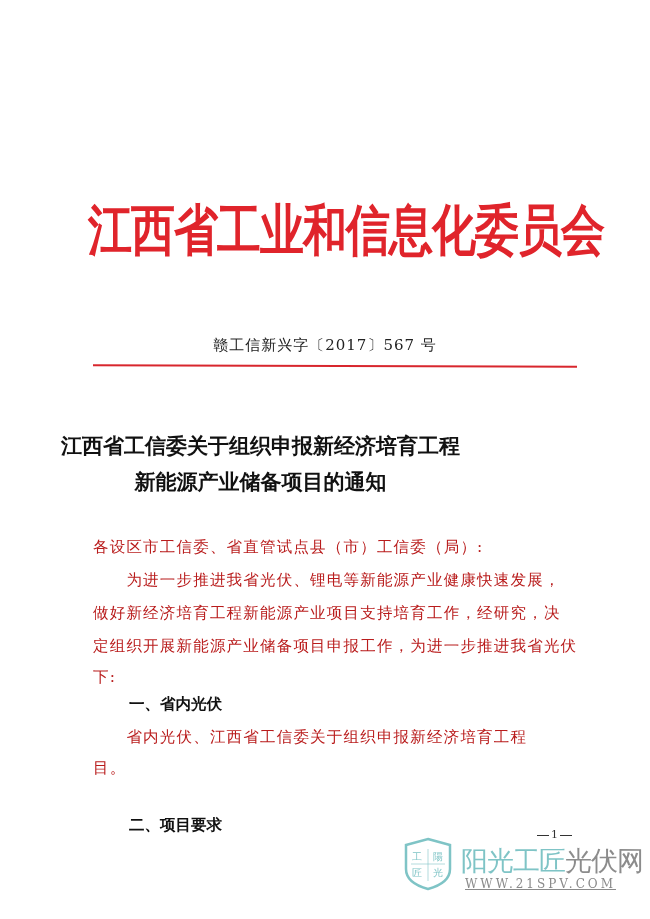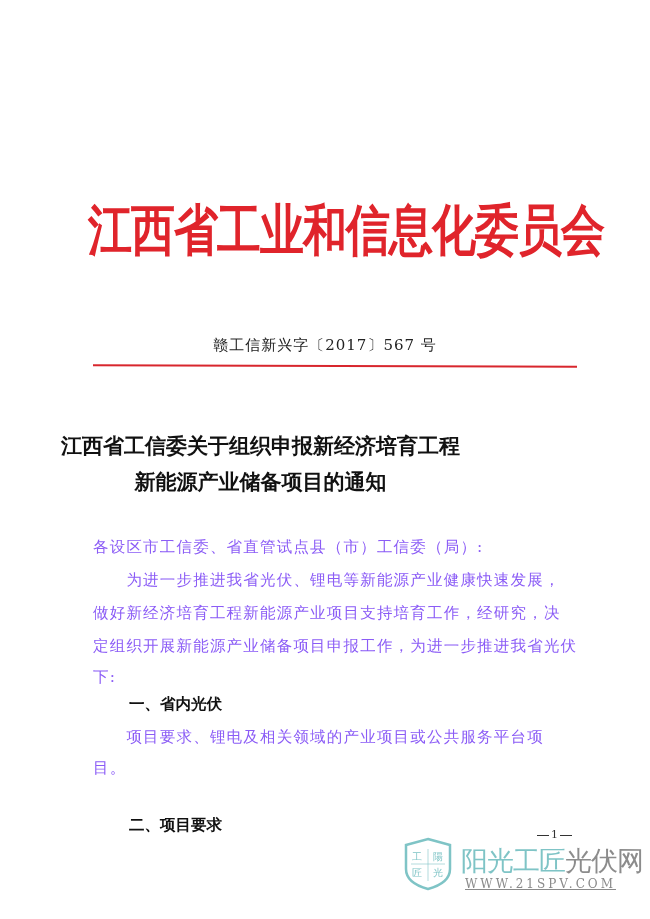--- a/index.html
+++ b/index.html
@@ -21,21 +21,21 @@
     position:absolute; left:93px; top:365px; width:484px; height:2px; background:#d8262d;
     transform:rotate(0.2deg);
   }
   .notice-title {
     position:absolute; left:0; width:521px; text-align:center; font-weight:bold;
     font-size:21px; color:#111; white-space:nowrap;
   }
   .t1 { top:432px; }
   .t2 { top:468px; }
   .line {
-    position:absolute; left:93px; font-size:15.5px; color:#8b5cf6; white-space:nowrap; letter-spacing:1.2px;
+    position:absolute; left:93px; font-size:15.5px; color:#b91c1c; white-space:nowrap; letter-spacing:1.2px;
   }
   .heading {
     position:absolute; left:129px; font-size:15.5px; font-weight:bold; color:#111;
     font-family:"DejaVu Sans", sans-serif; white-space:nowrap;
   }
   .page-num {
     position:absolute; left:535px; top:828px; font-size:11px; color:#333;
   }
   .page-num:before, .page-num:after {
     content:""; display:inline-block; width:12px; height:1px; background:#333; vertical-align:middle; margin:0 2px;
@@ -67,21 +67,21 @@
 <div class="notice-title t1">江西省工信委关于组织申报新经济培育工程</div>
 <div class="notice-title t2">新能源产业储备项目的通知</div>
 
 <div class="line" style="top:537px">各设区市工信委、省直管试点县（市）工信委（局）:</div>
 <div class="line" style="top:570px">　　为进一步推进我省光伏、锂电等新能源产业健康快速发展，</div>
 <div class="line" style="top:603px">做好新经济培育工程新能源产业项目支持培育工作，经研究，决</div>
 <div class="line" style="top:636px">定组织开展新能源产业储备项目申报工作，为进一步推进我省光伏</div>
 <div class="line" style="top:667px">下:</div>
 
 <div class="heading" style="top:694px">一、省内光伏</div>
-<div class="line" style="top:727px">　　项目要求、锂电及相关领域的产业项目或公共服务平台项</div>
+<div class="line" style="top:727px">　　省内光伏、江西省工信委关于组织申报新经济培育工程</div>
 <div class="line" style="top:758px">目。</div>
 <div class="heading" style="top:815px">二、项目要求</div>
 
 <div class="page-num">1</div>
 
 <div class="watermark">
   <svg class="wm-shield" viewBox="0 0 50 54">
     <path d="M25 2 L47 8 L47 32 Q47 46 25 52 Q3 46 3 32 L3 8 Z" fill="none" stroke="#7fc4c6" stroke-width="2.5"></path>
     <line x1="25" y1="12" x2="25" y2="44" stroke="#7fc4c6" stroke-width="0.6"></line>
     <line x1="8" y1="27" x2="42" y2="27" stroke="#7fc4c6" stroke-width="0.6"></line>

